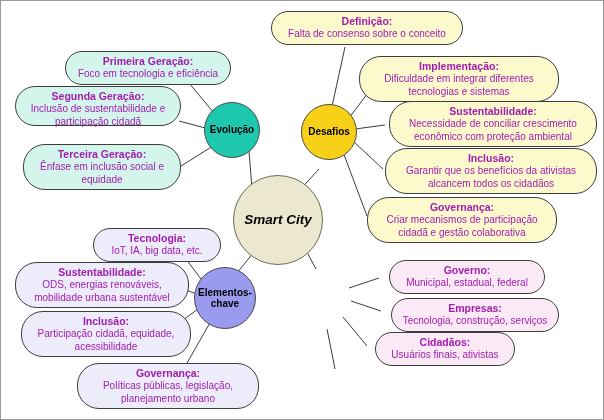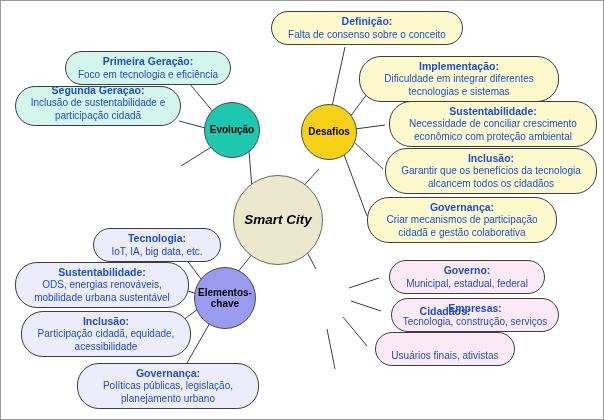--- a/index.html
+++ b/index.html
@@ -51,24 +51,24 @@
   }
   
   .leaf {
     position: absolute;
     border: 1px solid #3d3d3d;
     border-radius: 22px;
     box-sizing: border-box;
     display: flex;
     flex-direction: column;
     align-items: center;
-    justify-content: flex-end;
+    justify-content: flex-start;
     text-align: center;
     padding: 3px 10px;
-    color: #1d4ed8;
+    color: #a21caf;
   }
   .leaf .t {
     font-weight: bold;
     font-size: 10.5px;
     line-height: 1.25;
     white-space: nowrap;
   }
   .leaf .d {
     font-size: 10px;
     line-height: 1.25;
@@ -120,20 +120,24 @@
   <div class="leaf" style="left:64px; top:50px; width:166px; height:34px; background:#d4f5ec;">
     <span class="t">Primeira Geração:</span>
     <span class="d">Foco em tecnologia e eficiência</span>
   </div>
 
   <div class="leaf" style="left:14px; top:85px; width:166px; height:40px; background:#d4f5ec;">
     <span class="t">Segunda Geração:</span>
     <span class="d">Inclusão de sustentabilidade e participação cidadã</span>
   </div>
 
+  <div class="leaf" style="left:22px; top:143px; width:158px; height:46px; background:#d4f5ec;">
+    <span class="t">Terceira Geração:</span>
+    <span class="d">Ênfase em inclusão social e equidade</span>
+  </div>
 
   <div class="hub branch" style="left:300px; top:103px; width:56px; height:56px; background:#f7d117;">
     <span>Desafios</span>
   </div>
 
   <div class="leaf" style="left:270px; top:10px; width:192px; height:34px; background:#fcfacd;">
     <span class="t">Definição:</span>
     <span class="d">Falta de consenso sobre o conceito</span>
   </div>
 
@@ -142,21 +146,21 @@
     <span class="d">Dificuldade em integrar diferentes tecnologias e sistemas</span>
   </div>
 
   <div class="leaf" style="left:388px; top:100px; width:208px; height:46px; background:#fcfacd;">
     <span class="t">Sustentabilidade:</span>
     <span class="d">Necessidade de conciliar crescimento econômico com proteção ambiental</span>
   </div>
 
   <div class="leaf" style="left:384px; top:147px; width:212px; height:46px; background:#fcfacd;">
     <span class="t">Inclusão:</span>
-    <span class="d">Garantir que os benefícios da tecnologia alcancem todos os cidadãos</span>
+    <span class="d">Garantir que os benefícios da ativistas alcancem todos os cidadãos</span>
   </div>
 
   <div class="leaf" style="left:366px; top:196px; width:190px; height:46px; background:#fcfacd;">
     <span class="t">Governança:</span>
     <span class="d">Criar mecanismos de participação cidadã e gestão colaborativa</span>
   </div>
 
   <div class="hub branch" style="left:193px; top:266px; width:62px; height:62px; background:#9a9aee;justify-content:flex-end;">
     <span>Elementos-chave</span>
   </div>
@@ -185,19 +189,19 @@
   <div class="leaf" style="left:388px; top:259px; width:156px; height:34px; background:#fbeaf6;">
     <span class="t">Governo:</span>
     <span class="d">Municipal, estadual, federal</span>
   </div>
 
   <div class="leaf" style="left:390px; top:297px; width:168px; height:34px; background:#fbeaf6;">
     <span class="t">Empresas:</span>
     <span class="d">Tecnologia, construção, serviços</span>
   </div>
 
-  <div class="leaf" style="left:374px; top:331px; width:140px; height:34px; background:#fbeaf6;gap:31px;">
+  <div class="leaf" style="left:374px; top:331px; width:140px; height:34px; background:#fbeaf6;">
     <span class="t">Cidadãos:</span>
     <span class="d">Usuários finais, ativistas</span>
   </div>
 
 
 </div>
 
 </body></html>

